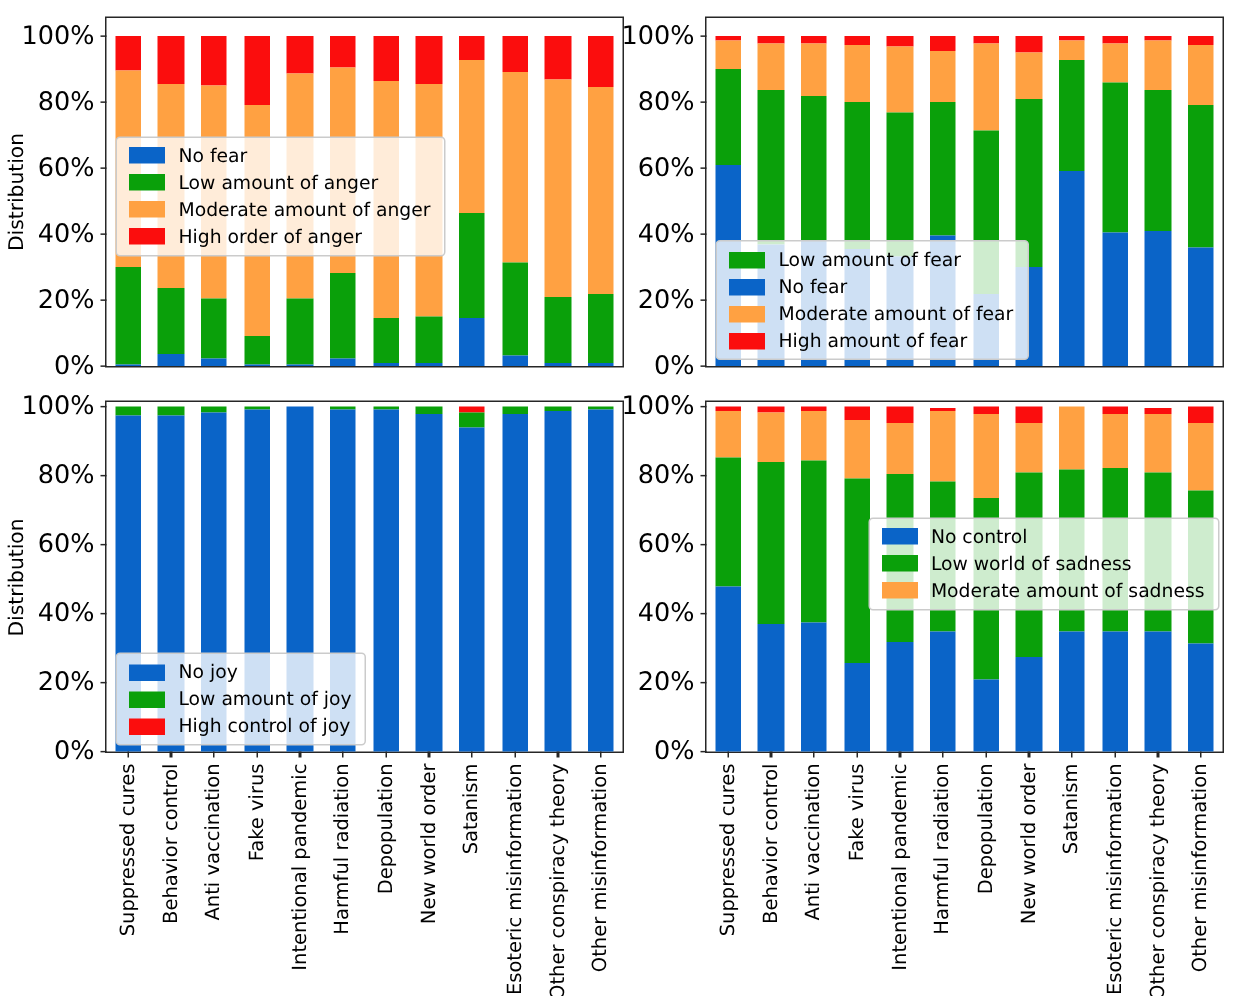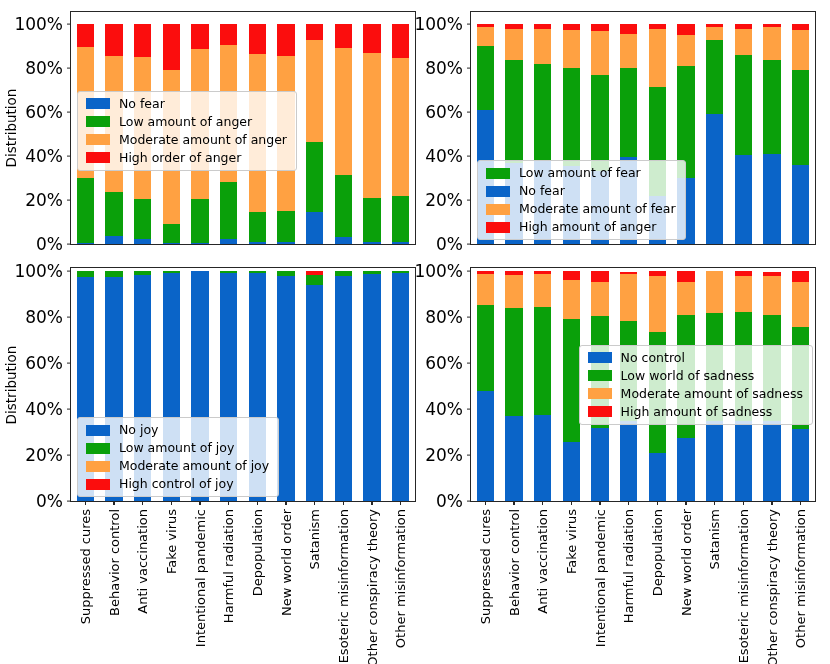--- a/index.html
+++ b/index.html
@@ -296,21 +296,21 @@
       <div class="lrow">
         <div class="swatch" style="background: rgb(10, 100, 200);"></div>
         <span>No fear</span>
       </div>
       <div class="lrow">
         <div class="swatch" style="background: rgb(255, 161, 66);"></div>
         <span>Moderate amount of fear</span>
       </div>
       <div class="lrow">
         <div class="swatch" style="background: rgb(251, 13, 13);"></div>
-        <span>High amount of anger</span>
+        <span>High amount of fear</span>
       </div>
     </div>
   </div>
 <div class="axes" id="ax-joy">
     <div class="ytick" style="bottom: 0%;">0%</div>
     <div class="ytickmark" style="bottom: 0%;"></div>
     <div class="ytick" style="bottom: 19.7044%;">20%</div>
     <div class="ytickmark" style="bottom: 19.7044%;"></div>
     <div class="ytick" style="bottom: 39.4089%;">40%</div>
     <div class="ytickmark" style="bottom: 39.4089%;"></div>
@@ -421,24 +421,20 @@
     <div class="legend lower-left">
       <div class="lrow">
         <div class="swatch" style="background: rgb(10, 100, 200);"></div>
         <span>No joy</span>
       </div>
       <div class="lrow">
         <div class="swatch" style="background: rgb(10, 160, 10);"></div>
         <span>Low amount of joy</span>
       </div>
       <div class="lrow">
-        <div class="swatch" style="background: rgb(255, 161, 66);"></div>
-        <span>Moderate amount of joy</span>
-      </div>
-      <div class="lrow">
         <div class="swatch" style="background: rgb(251, 13, 13);"></div>
         <span>High control of joy</span>
       </div>
     </div>
     <div class="ylabel">Distribution</div>
     <div class="xticks">
       <div class="xtickslot">
         <div class="xtickmark"></div>
       </div>
       <div class="xtickslot">
@@ -631,24 +627,20 @@
         <span>No control</span>
       </div>
       <div class="lrow">
         <div class="swatch" style="background: rgb(10, 160, 10);"></div>
         <span>Low world of sadness</span>
       </div>
       <div class="lrow">
         <div class="swatch" style="background: rgb(255, 161, 66);"></div>
         <span>Moderate amount of sadness</span>
       </div>
-      <div class="lrow">
-        <div class="swatch" style="background: rgb(251, 13, 13);"></div>
-        <span>High amount of sadness</span>
-      </div>
     </div>
     <div class="xticks">
       <div class="xtickslot">
         <div class="xtickmark"></div>
       </div>
       <div class="xtickslot">
         <div class="xtickmark"></div>
       </div>
       <div class="xtickslot">
         <div class="xtickmark"></div>

